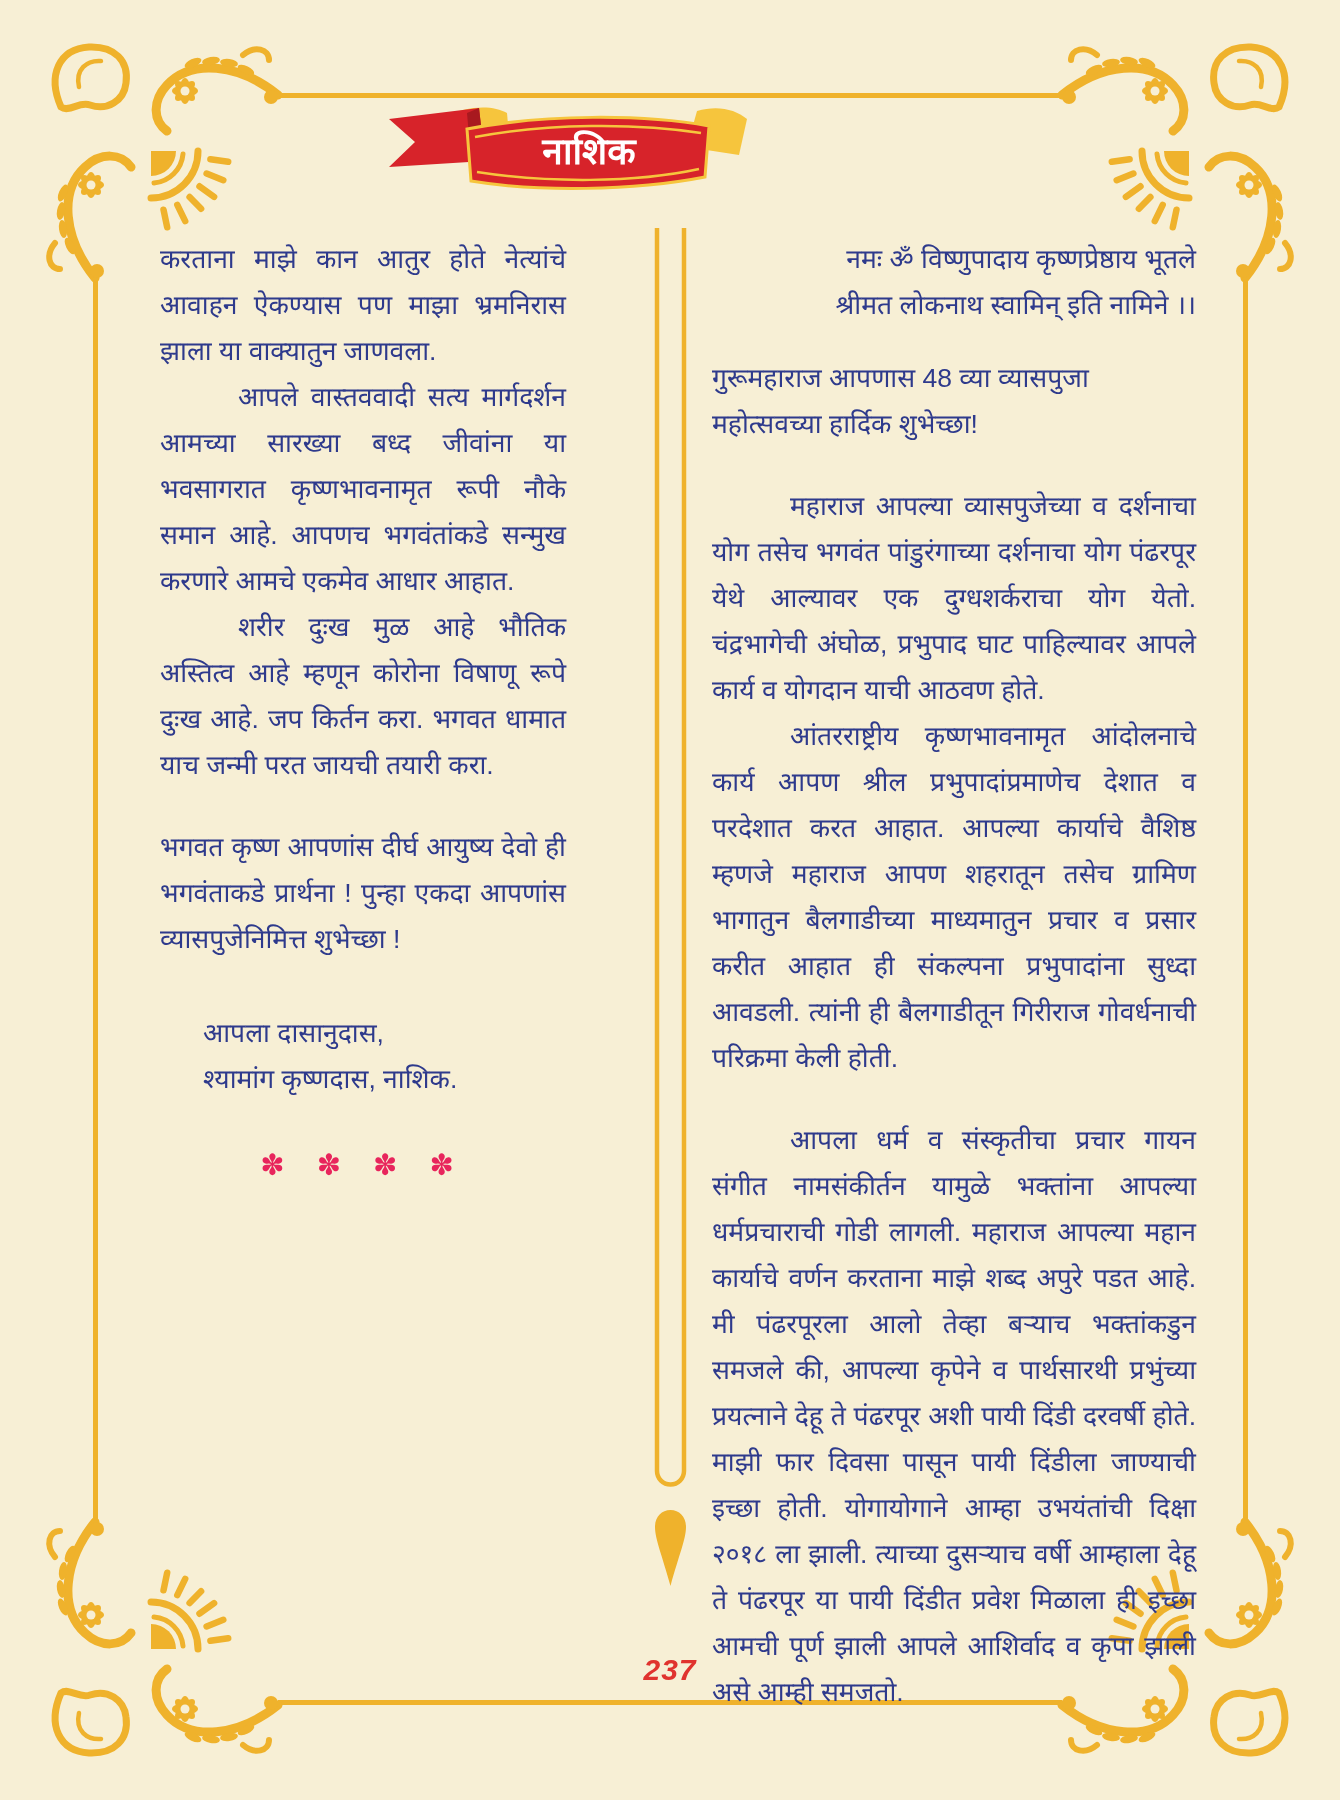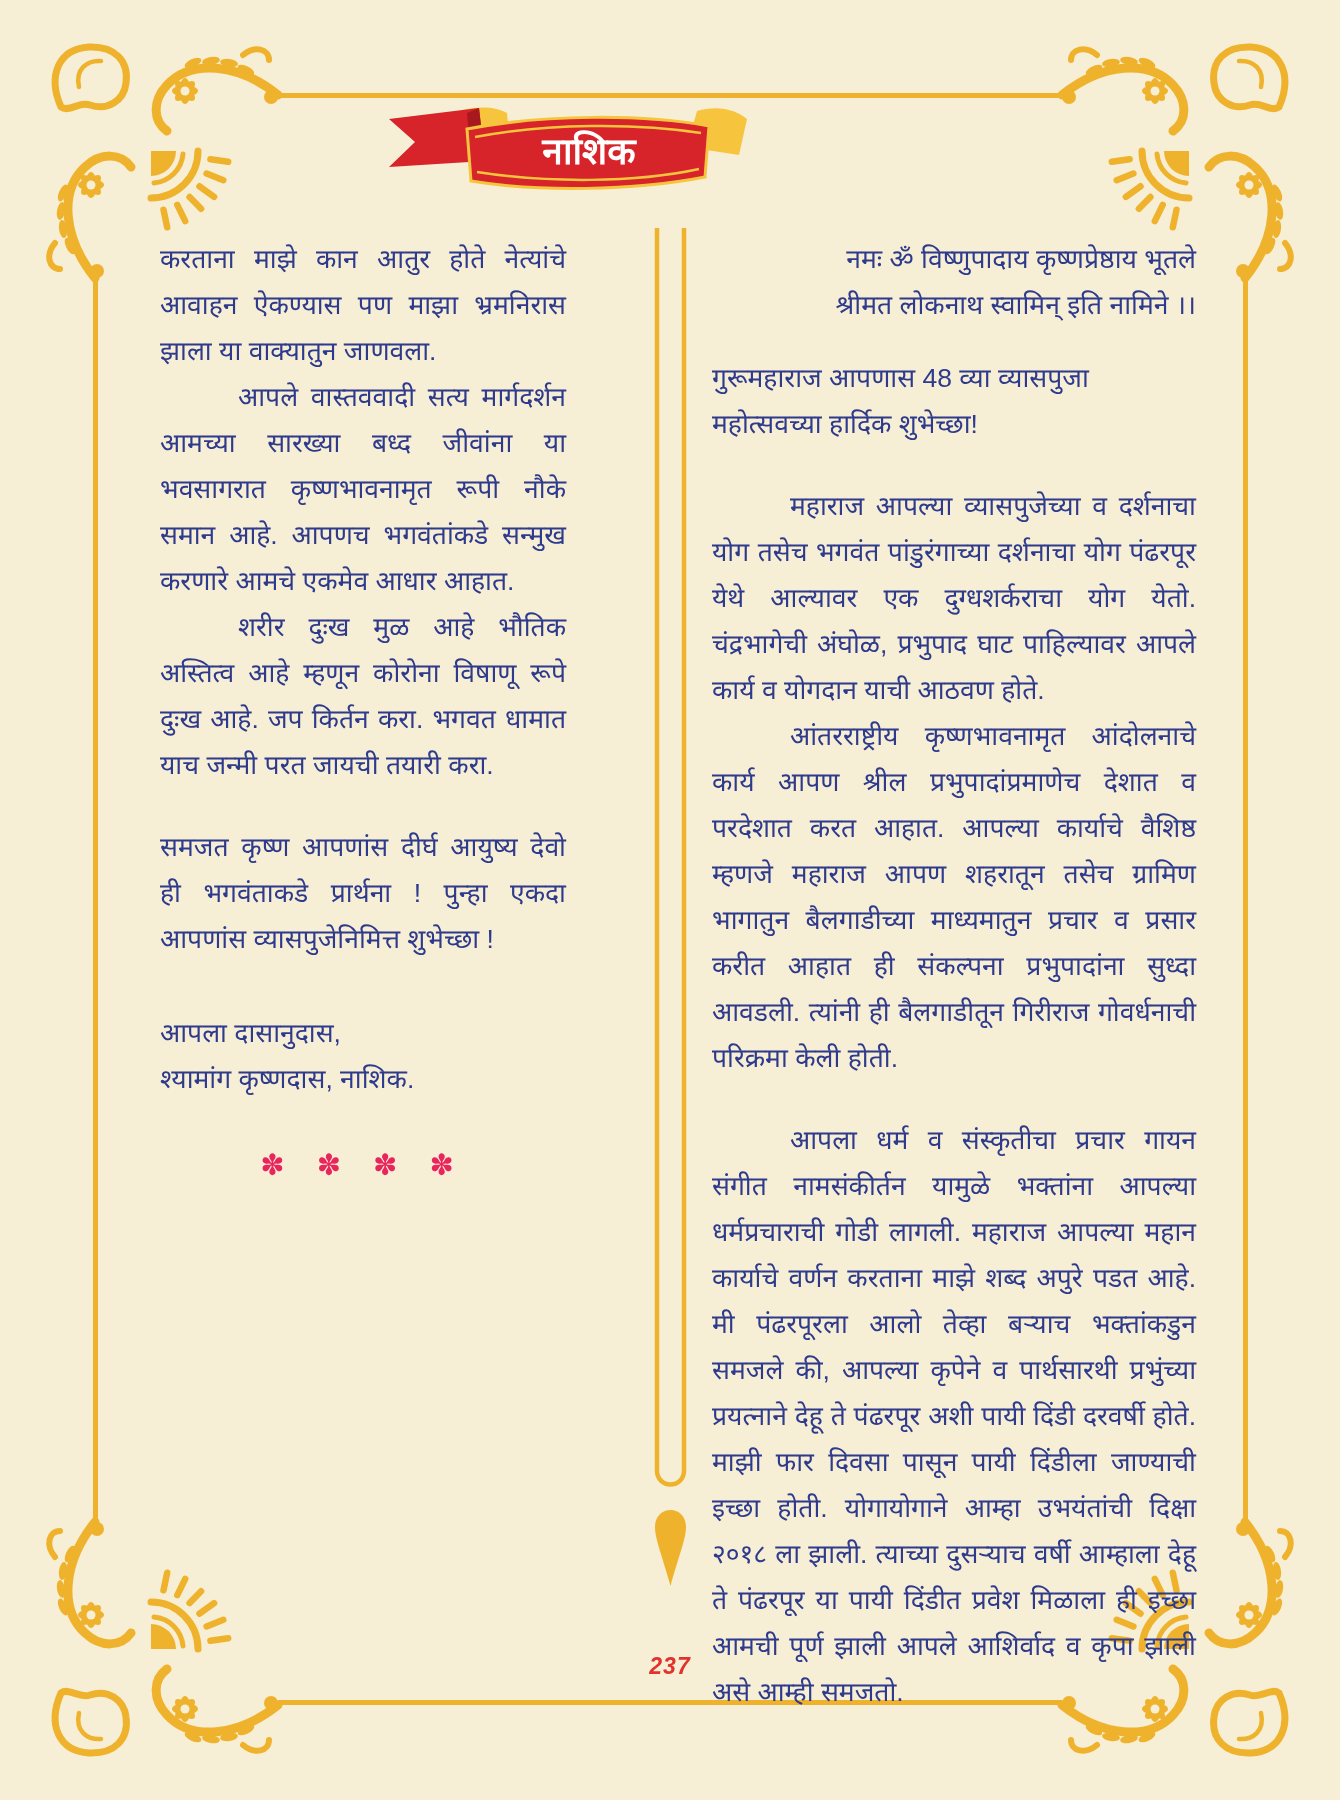--- a/index.html
+++ b/index.html
@@ -36,30 +36,30 @@
     text-align:justify;text-justify:inter-word;
   }
   #left-col{left:160px;top:236px;width:406px;}
   #right-col{left:712px;top:236px;width:484px;}
   .col p{margin:0;}
   p.indent{text-indent:78px;}
   p.center{text-align:right;}
   p.gap-top{margin-top:36px;}
   p.prewrap{white-space:pre-line;}
   #signature{margin-top:48px;}
-  #signature p{text-align:left;}
+  #signature p{text-align:left;margin-left:43px;}
   #star-separator{
     margin-top:40px;text-align:center;color:var(--star);
     font-size:29px;letter-spacing:12px;font-weight:bold;
   }
   #greeting-block{margin-top:27px;}
   #page-number{
     position:absolute;left:0;top:1653px;width:1340px;
     text-align:center;color:var(--number_red);
-    font-size:23px;font-weight:bold;font-style:italic;
+    font-size:30px;font-weight:bold;font-style:italic;
     letter-spacing:1px;
   }
 </style>
 </head>
 <body>
 
 <div class="frame-line" id="frame-top"></div>
 <div class="frame-line" id="frame-bottom"></div>
 <div class="frame-line" id="frame-left"></div>
 <div class="frame-line" id="frame-right"></div>
@@ -142,21 +142,21 @@
 
 <svg id="divider-svg" viewBox="0 0 41 1365" preserveAspectRatio="none">
   <path d="M7,0 L7,1243 A13.5,13.5 0 0 0 34,1243 L34,0" fill="none" stroke="var(--gold)" stroke-width="4.5"></path>
   <path d="M20.5,1358 C12,1327 5,1311 5,1299 C5,1289 11.5,1282 20.5,1282 C29.5,1282 36,1289 36,1299 C36,1311 29,1327 20.5,1358 Z" fill="var(--gold)"></path>
 </svg>
 
 <div class="col" id="left-col">
   <p>करताना माझे कान आतुर होते नेत्यांचे आवाहन ऐकण्यास पण माझा भ्रमनिरास झाला या वाक्यातुन जाणवला.</p>
   <p class="indent">आपले वास्तववादी सत्य मार्गदर्शन आमच्या सारख्या बध्द जीवांना या भवसागरात कृष्णभावनामृत रूपी नौके समान आहे. आपणच भगवंतांकडे सन्मुख करणारे आमचे एकमेव आधार आहात.</p>
   <p class="indent">शरीर दुःख मुळ आहे भौतिक अस्तित्व आहे म्हणून कोरोना विषाणू रूपे दुःख आहे. जप किर्तन करा. भगवत धामात याच जन्मी परत जायची तयारी करा.</p>
-  <p class="gap-top">समजत कृष्ण आपणांस दीर्घ आयुष्य देवो ही भगवंताकडे प्रार्थना ! पुन्हा एकदा आपणांस व्यासपुजेनिमित्त शुभेच्छा !</p>
+  <p class="gap-top">भगवत कृष्ण आपणांस दीर्घ आयुष्य देवो ही भगवंताकडे प्रार्थना ! पुन्हा एकदा आपणांस व्यासपुजेनिमित्त शुभेच्छा !</p>
   <div id="signature">
     <p>आपला दासानुदास,</p>
     <p>श्यामांग कृष्णदास, नाशिक.</p>
   </div>
   <div id="star-separator">✽ ✽ ✽ ✽</div>
 </div>
 
 <div class="col" id="right-col">
   <p class="center">नमः ॐ विष्णुपादाय कृष्णप्रेष्ठाय भूतले</p>
   <p class="center">श्रीमत लोकनाथ स्वामिन् इति नामिने ।।</p>

